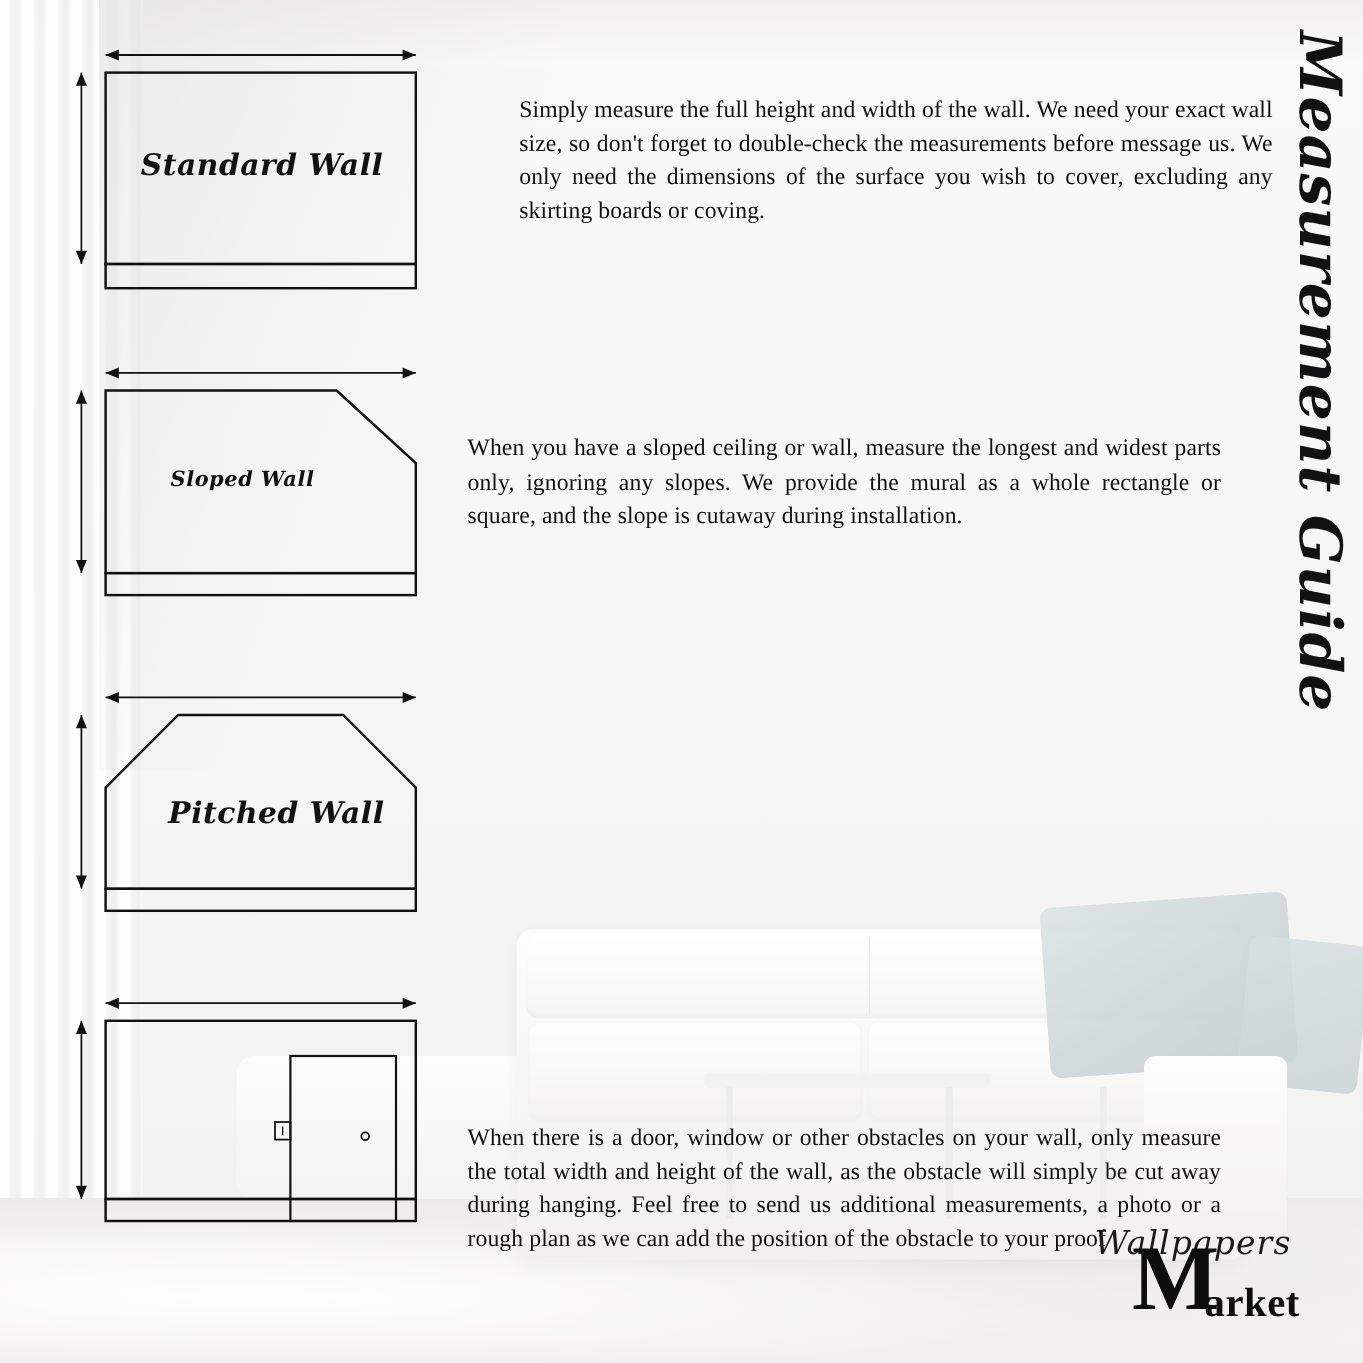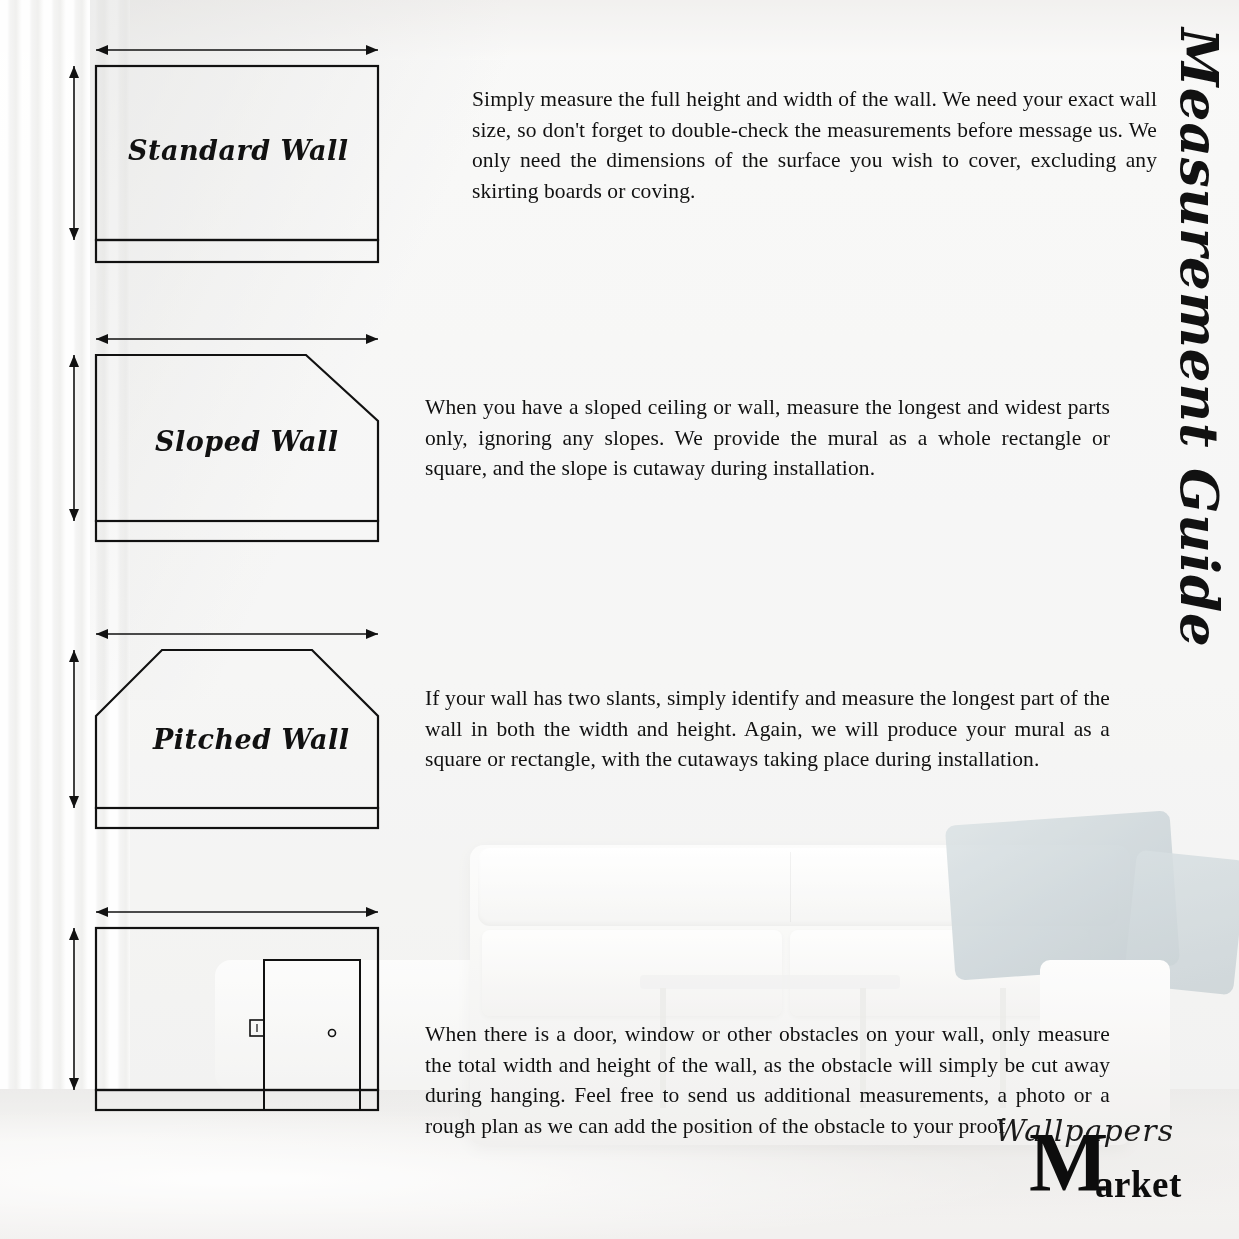--- a/index.html
+++ b/index.html
@@ -284,38 +284,37 @@
         <polygon points="36,14 48,9 48,19" fill="#111"></polygon>
         <polygon points="318,14 306,9 306,19" fill="#111"></polygon>
         <line x1="14" y1="30" x2="14" y2="196" stroke="#111" stroke-width="1.6"></line>
         <polygon points="14,30 9,42 19,42" fill="#111"></polygon>
         <polygon points="14,196 9,184 19,184" fill="#111"></polygon>
 
         <path d="M36,30 L246,30 L318,96 L318,196 L36,196 Z" fill="none" stroke="#111" stroke-width="2.2"></path>
         <rect x="36" y="196" width="282" height="20" fill="none" stroke="#111" stroke-width="2.2"></rect>
       </svg>
     </div>
-    <div class="label" style="left:142px; top:425px; font-size:27px;">Sloped Wall</div>
+    <div class="label" style="left:142px; top:425px; font-size:19px;">Sloped Wall</div>
     <div class="para" style="left:425px; top:392px; width:685px;">When you have a sloped ceiling or wall, measure the longest and widest parts only, ignoring any slopes. We provide the mural as a whole rectangle or square, and the slope is cutaway during installation.</div>
 
     <div class="diagram" style="left:60px; top:620px; width:340px; height:225px;">
       <svg width="340" height="225" viewBox="0 0 340 225">
         <line x1="36" y1="14" x2="318" y2="14" stroke="#111" stroke-width="1.6"></line>
         <polygon points="36,14 48,9 48,19" fill="#111"></polygon>
         <polygon points="318,14 306,9 306,19" fill="#111"></polygon>
         <line x1="14" y1="30" x2="14" y2="188" stroke="#111" stroke-width="1.6"></line>
         <polygon points="14,30 9,42 19,42" fill="#111"></polygon>
         <polygon points="14,188 9,176 19,176" fill="#111"></polygon>
 
         <path d="M36,96 L102,30 L252,30 L318,96 L318,188 L36,188 Z" fill="none" stroke="#111" stroke-width="2.2"></path>
         <rect x="36" y="188" width="282" height="20" fill="none" stroke="#111" stroke-width="2.2"></rect>
       </svg>
     </div>
     <div class="label" style="left:140px; top:723px; font-size:27px;">Pitched Wall</div>
-    <div class="para" style="left:425px; top:683px; width:685px;">If your wall has two slants, simply identify and measure the longest part of the wall in both the width and height. Again, we will produce your mural as a square or rectangle, with the cutaways taking place during installation.</div>
 
     <div class="diagram" style="left:60px; top:898px; width:340px; height:230px;">
       <svg width="340" height="230" viewBox="0 0 340 230">
         <line x1="36" y1="14" x2="318" y2="14" stroke="#111" stroke-width="1.6"></line>
         <polygon points="36,14 48,9 48,19" fill="#111"></polygon>
         <polygon points="318,14 306,9 306,19" fill="#111"></polygon>
         <line x1="14" y1="30" x2="14" y2="192" stroke="#111" stroke-width="1.6"></line>
         <polygon points="14,30 9,42 19,42" fill="#111"></polygon>
         <polygon points="14,192 9,180 19,180" fill="#111"></polygon>
         <rect x="36" y="30" width="282" height="162" fill="none" stroke="#111" stroke-width="2.2"></rect>

